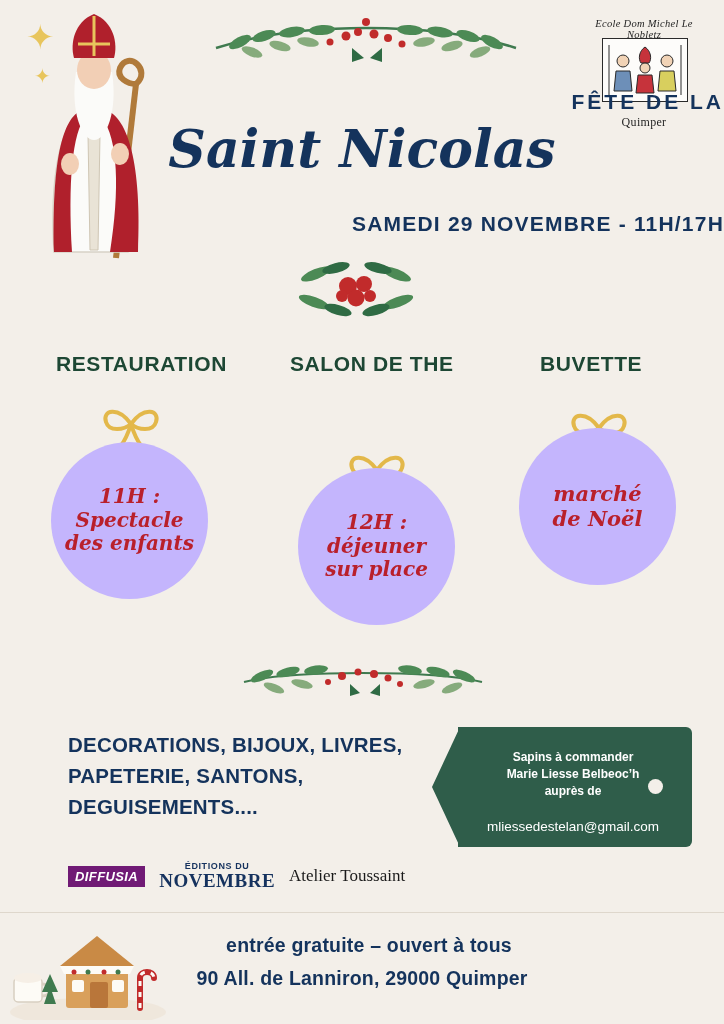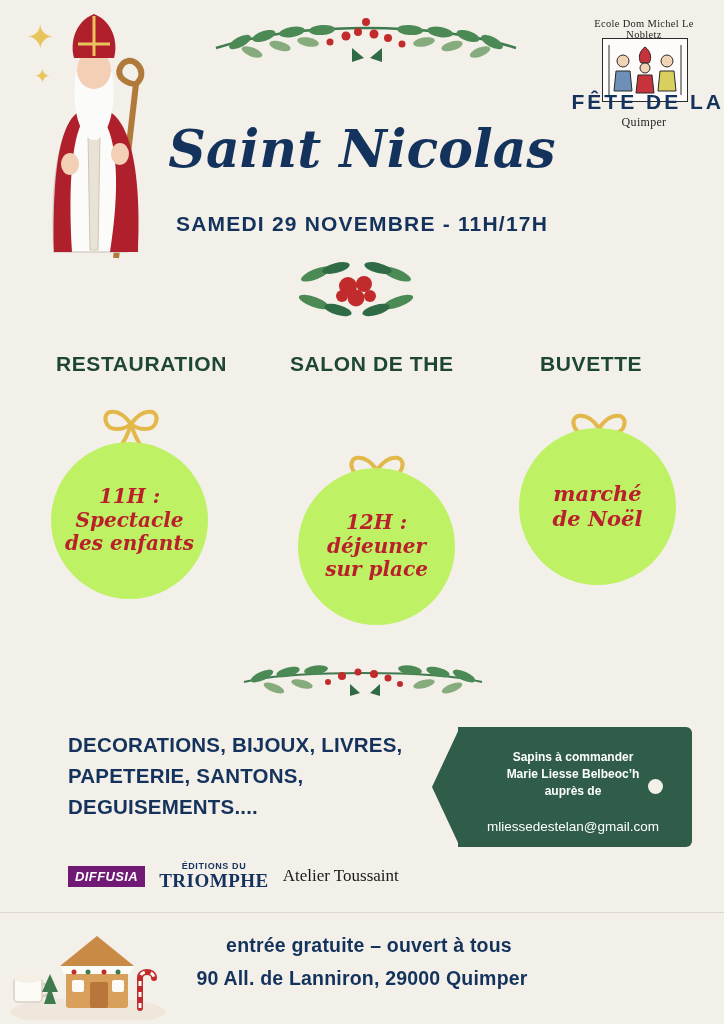--- a/index.html
+++ b/index.html
@@ -67,21 +67,21 @@
   }
   .logo-arc-top, .logo-arc-bottom {
     position: absolute;
     width: 116px;
     text-align: center;
     font-family: "Liberation Serif", serif;
     font-size: 10.5px;
     color: #1f1f1f;
     letter-spacing: .3px;
   }
-  .logo-arc-top { top: 2px; left: 0; }
+  .logo-arc-top { top: 2px; left: 0; font-style: italic; }
   .logo-arc-bottom { bottom: 2px; left: 0; font-size: 12px; }
 
   
   .fete {
     position: absolute;
     left: 0; right: 0;
     top: 90px;
     text-align: right;
     font-size: 21px;
     font-weight: bold;
@@ -96,21 +96,21 @@
     font-family: "DejaVu Serif", serif;
     font-style: italic;
     font-weight: bold;
     font-size: 52px;
     color: #14335c;
   }
   .date {
     position: absolute;
     left: 0; right: 0;
     top: 212px;
-    text-align: center;
+    text-align: right;
     font-size: 21px;
     font-weight: bold;
     letter-spacing: 1.2px;
     color: #14335c;
   }
 
   
   .sprig {
     position: absolute;
     left: 292px;
@@ -135,21 +135,21 @@
     white-space: nowrap;
   }
   .cat.c0 { left: 56px; }
   .cat.c1 { left: 290px; }
   .cat.c2 { left: 540px; }
 
   
   .bubble {
     position: absolute;
     border-radius: 50%;
-    background: #bef264;
+    background: #c4b5fd;
     display: flex;
     align-items: center;
     justify-content: center;
     text-align: center;
   }
   .bubble .btext {
     font-family: "DejaVu Serif", serif;
     font-style: italic;
     font-weight: bold;
     color: #b9202b;
@@ -536,21 +536,21 @@
       <div>Marie Liesse Belbeoc’h</div>
       <div>auprès de</div>
     </div>
     <div class="tag-mail">mliessedestelan@gmail.com</div>
   </div>
 
   <div class="sponsors">
     <div class="sp-diffusia">DIFFUSIA</div>
     <div class="sp-triomphe">
       <span class="l1">ÉDITIONS DU</span>
-      <span class="l2">TRIOMPHE</span>
+      <span class="l2">NOVEMBRE</span>
     </div>
     <div class="sp-toussaint">Atelier Toussaint</div>
   </div>
 
   <div class="footer-sep"></div>
   <div class="gingerbread">
     <svg width="160" height="104" viewBox="0 0 160 104">
 
       <ellipse cx="80" cy="96" rx="78" ry="14" fill="#efe7dc"></ellipse>
 

